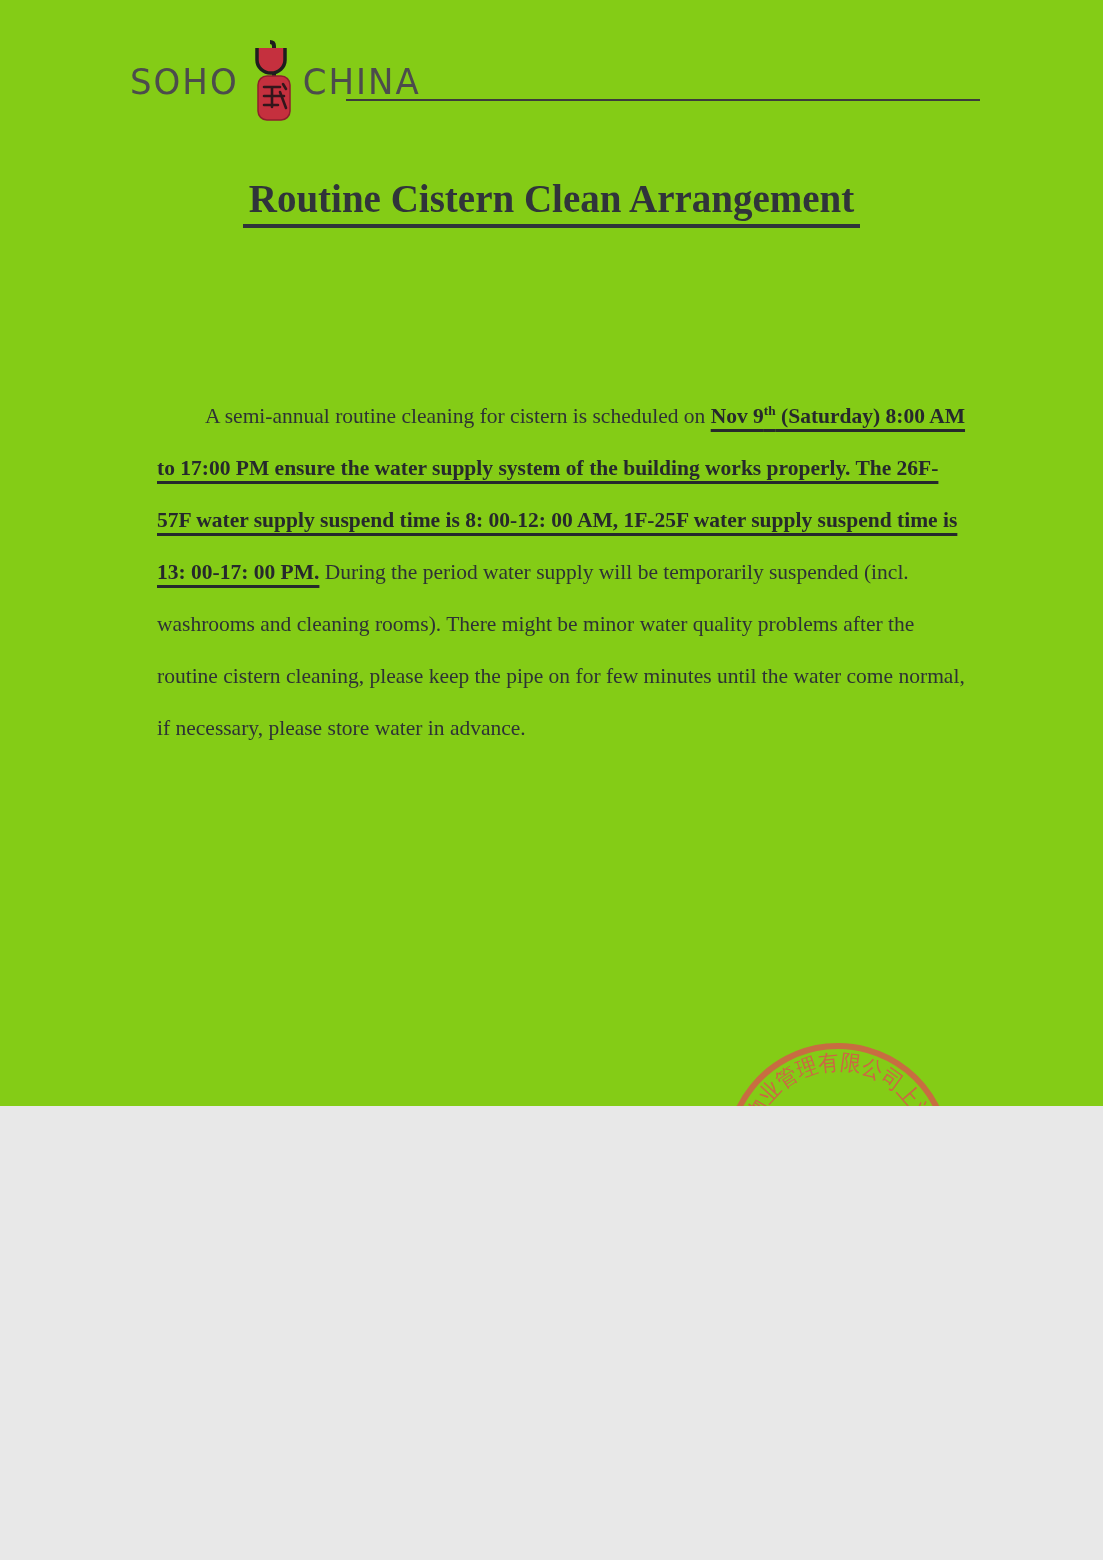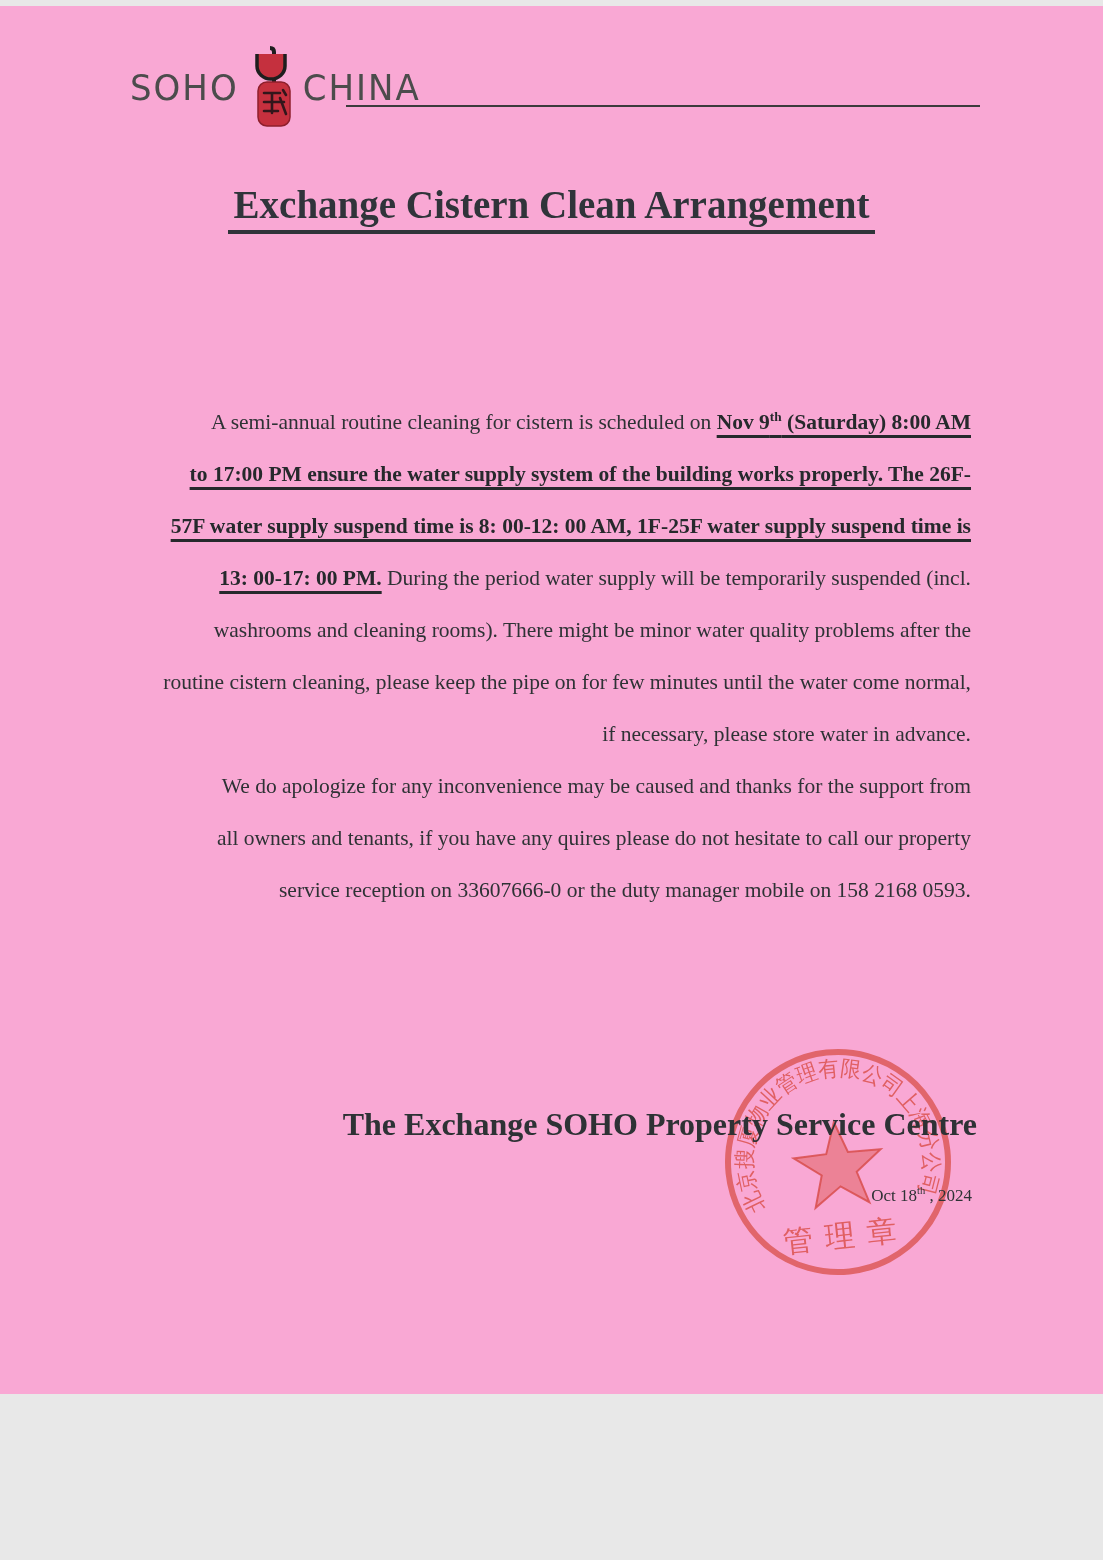--- a/index.html
+++ b/index.html
@@ -1,20 +1,20 @@
 <!DOCTYPE html>
 <html><head>
 <meta charset="utf-8">
 <style>
   html,body{margin:0;padding:0;background:#e8e8e8;}
   .page{
     position:relative;
-    width:1103px;height:1388px;
-    margin:6px auto;
-    background:#f9a8d4;
+    width:1103px;height:1106px;
+    margin:0 auto;
+    background:#84cc16;
     overflow:hidden;
     font-family:"Liberation Serif","DejaVu Serif",serif;
     color:#2b2d30;
   }
 
   
   .logo{position:absolute;left:130px;top:40px;height:82px;display:flex;align-items:center;}
   .logo-word{
     font-family:"DejaVu Sans","Liberation Sans",sans-serif;
     font-size:34px;font-weight:400;color:#4c4c4c;
@@ -43,21 +43,21 @@
     position:absolute;left:124px;top:283px;
     font-size:29px;font-weight:bold;color:#30343a;
   }
 
   
   .bodytext{
     position:absolute;left:157px;top:390px;width:814px;
     font-size:21.5px;line-height:52px;color:#2e3235;
     text-align:left;
   }
-  .bodytext p{margin:0;text-indent:48px;text-align:right;}
+  .bodytext p{margin:0;text-indent:48px;}
   .emph{
     font-weight:bold;
     text-decoration:underline;
     text-decoration-thickness:2.5px;
     text-underline-offset:6px;
     color:#26292c;
   }
   sup{font-size:0.62em;line-height:0;}
 
   
@@ -94,27 +94,26 @@
         <rect x="15" y="36" width="32" height="44" rx="9" fill="#c5303e" stroke="#8e1f2c" stroke-width="1.5"></rect>
 
         <path d="M21 47 h16 M21 56 h20 M21 65 h14 M29 47 v20 M37 52 l6 16 M40 44 l3 5" fill="none" stroke="#32161b" stroke-width="2.6" stroke-linecap="round"></path>
       </svg>
     </span>
     <span class="logo-word">CHINA</span>
   </div>
   <div class="rule"></div>
 
   <div class="title">
-    <span>Exchange Cistern Clean Arrangement</span>
+    <span>Routine Cistern Clean Arrangement</span>
   </div>
 
 
   <div class="bodytext">
     <p><span>A semi-annual routine cleaning for cistern is scheduled on </span><span class="emph"><span>Nov 9</span><sup>th</sup><span> (Saturday) 8:00 AM to 17:00 PM ensure the water supply system of the building works properly. The 26F-57F water supply suspend time is 8: 00-12: 00 AM, 1F-25F water supply suspend time is 13: 00-17: 00 PM.</span></span><span> During the period water supply will be temporarily suspended (incl. washrooms and cleaning rooms). There might be minor water quality problems after the routine cistern cleaning, please keep the pipe on for few minutes until the water come normal, if necessary, please store water in advance.</span></p>
-    <p>We do apologize for any inconvenience may be caused and thanks for the support from all owners and tenants, if you have any quires please do not hesitate to call our property service reception on 33607666-0 or the duty manager mobile on 158 2168 0593.</p>
   </div>
 
   <div class="stamp">
     <svg width="240" height="240" viewBox="-120 -120 240 240">
       <g transform="rotate(-6)">
         <circle cx="0" cy="0" r="110" fill="none" stroke="rgba(219,82,78,0.85)" stroke-width="6"></circle>
         <defs>
           <path id="ringArc" d="M -77 38 A 86 86 0 1 1 77 38" fill="none"></path>
         </defs>
         <text font-size="22" fill="rgba(219,82,78,0.92)" font-family="'DejaVu Sans',sans-serif">

